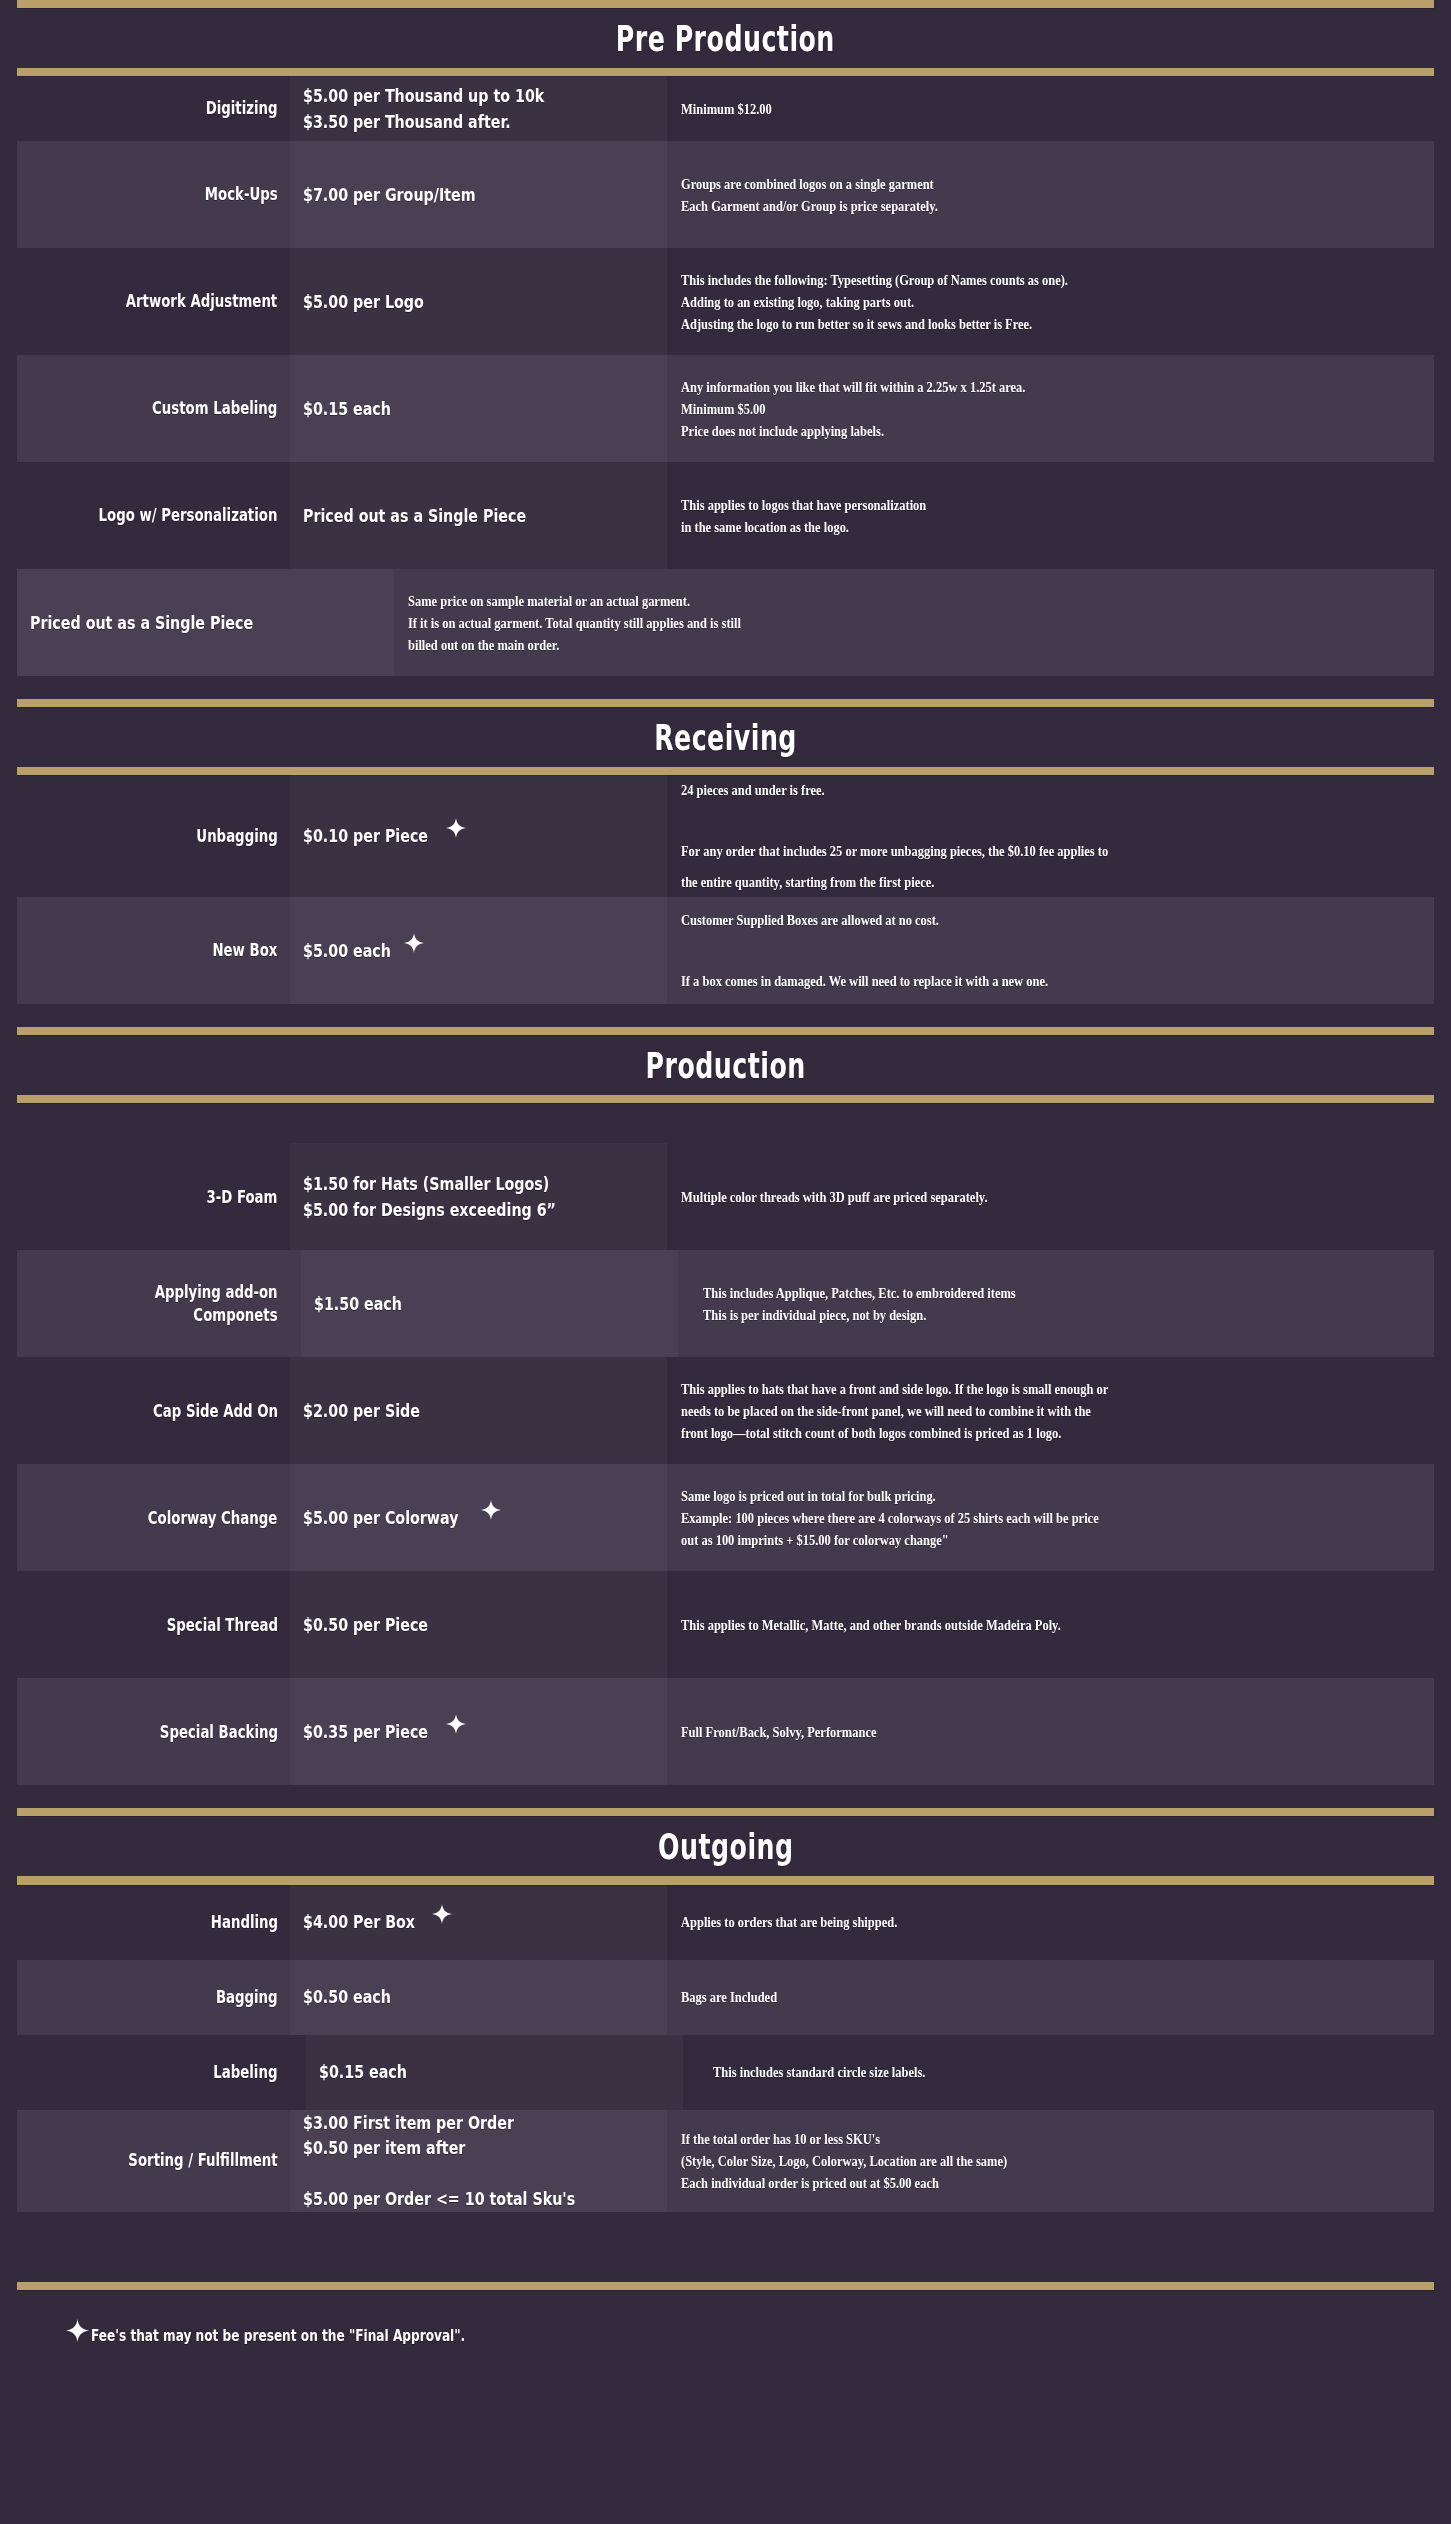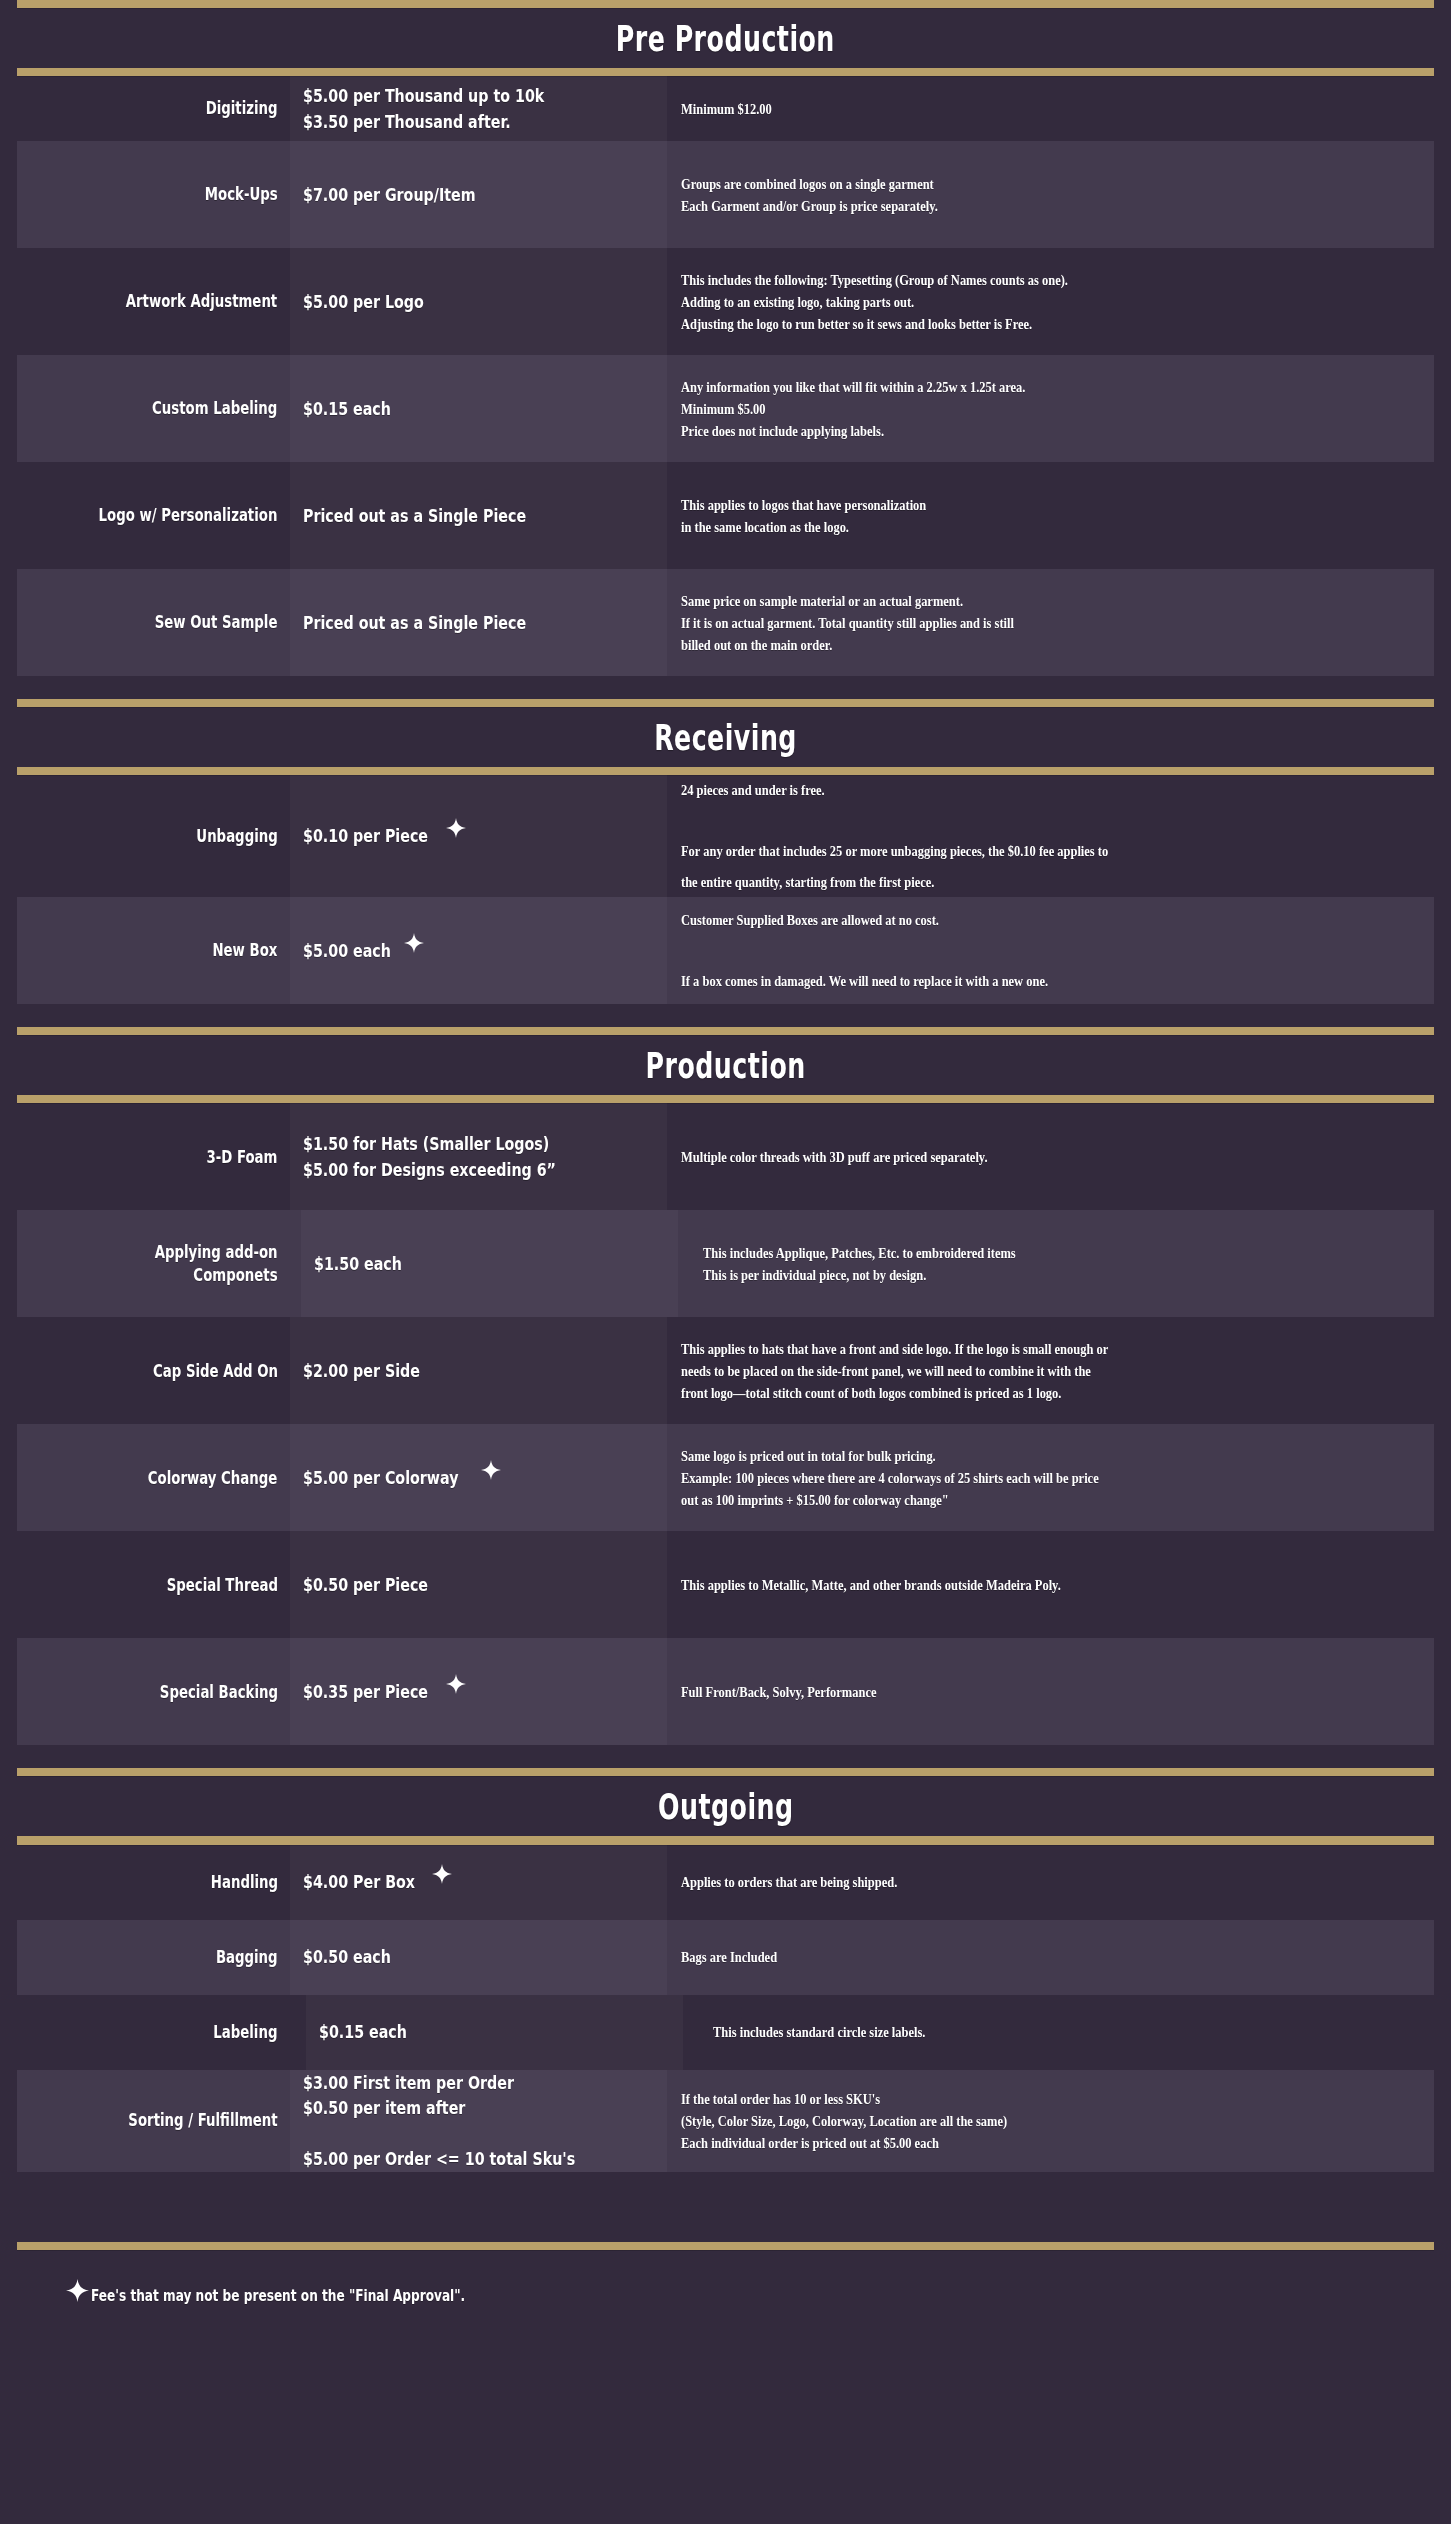--- a/index.html
+++ b/index.html
@@ -178,23 +178,20 @@
             </div>
             <div class="c-price">
               <span class="txt">Priced out as a Single Piece</span>
             </div>
             <div class="c-desc">
               <span class="txt">This applies to logos that have personalization
 in the same location as the logo.</span>
             </div>
           </div>
           <div class="row alt" style="min-height: 107px;">
-            <div class="c-name">
-              <span class="txt">Sew Out Sample</span>
-            </div>
             <div class="c-price">
               <span class="txt">Priced out as a Single Piece</span>
             </div>
             <div class="c-desc">
               <span class="txt">Same price on sample material or an actual garment.
 If it is on actual garment. Total quantity still applies and is still
 billed out on the main order.</span>
             </div>
           </div>
         </div>
@@ -247,21 +244,21 @@
         </div>
       </div>
       <div class="section">
         <div class="gap"></div>
         <div class="rule"></div>
         <div class="sec-title-wrap">
           <div class="sec-title">Production</div>
         </div>
         <div class="rule"></div>
         <div class="tbl">
-          <div class="row" style="min-height: 107px;">
+          <div class="row" style="min-height: 107px; margin-top: 40px;">
             <div class="c-name">
               <span class="txt">3-D Foam</span>
             </div>
             <div class="c-price">
               <span class="txt">$1.50 for Hats (Smaller Logos)
 $5.00 for Designs exceeding 6”</span>
             </div>
             <div class="c-desc">
               <span class="txt">Multiple color threads with 3D puff are priced separately.</span>
             </div>

